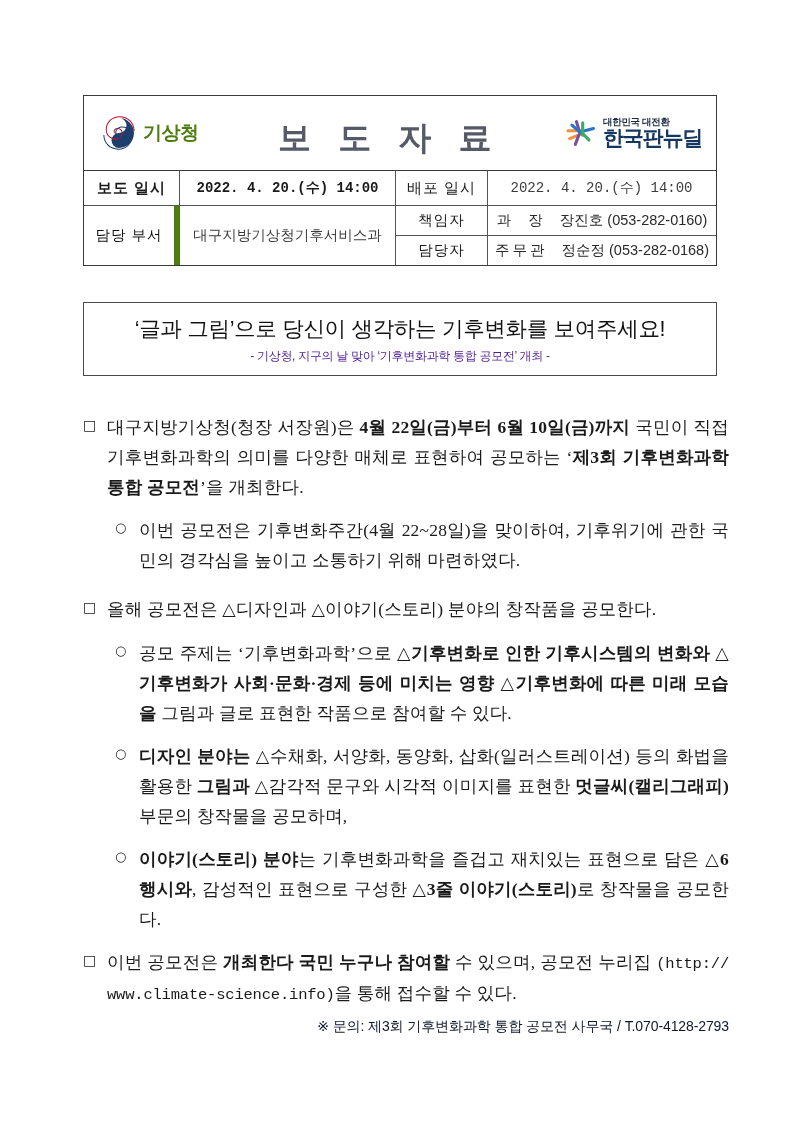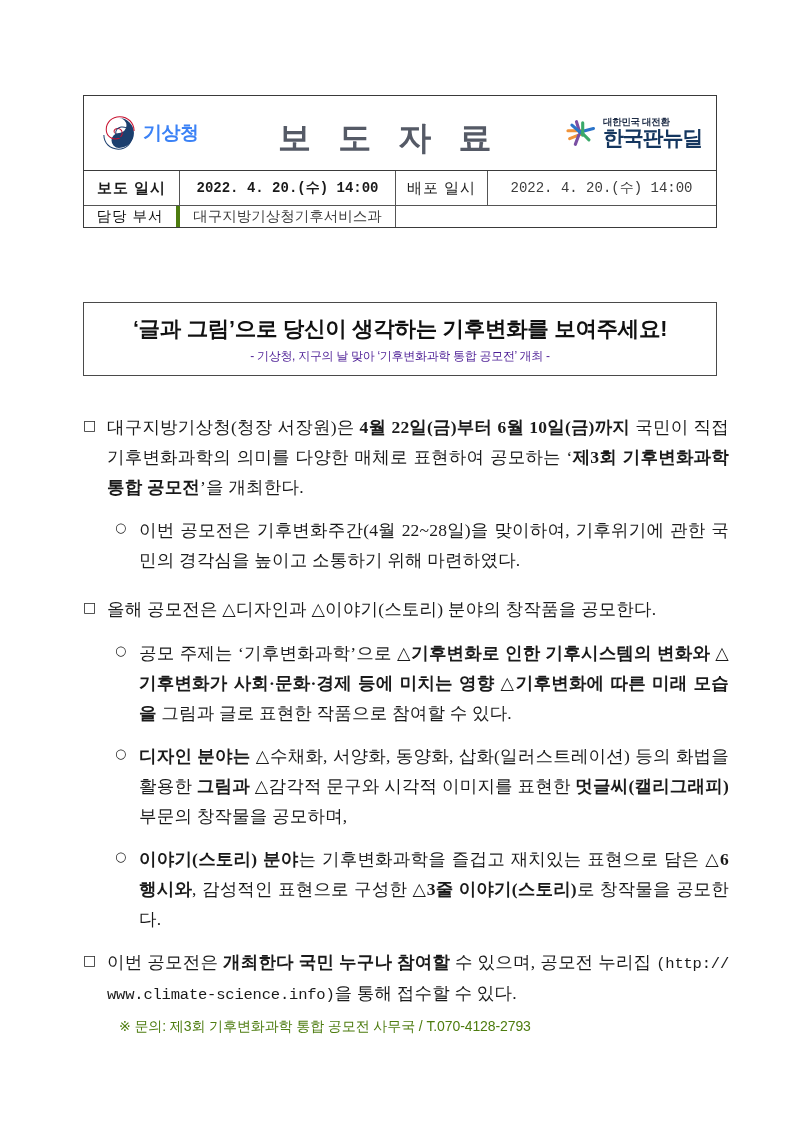--- a/index.html
+++ b/index.html
@@ -52,21 +52,21 @@
     position: relative;
     width: 34px;
     height: 34px;
     flex: 0 0 auto;
   }
   .kma-mark svg { display: block; }
   .kma-text {
     font-family: "Liberation Sans", "DejaVu Sans", sans-serif;
     font-size: 19px;
     font-weight: 600;
-    color: #3b82f6;
+    color: #4d7c0f;
     letter-spacing: -0.5px;
   }
 
   
   .press-title {
     font-family: "Liberation Sans", "DejaVu Sans", sans-serif;
     font-size: 33px;
     font-weight: bold;
     color: #555a66;
     letter-spacing: 9px;
@@ -136,21 +136,21 @@
 
   .row1 { height: 34px; }
 
   .row-dept { display: flex; }
   .dept-label {
     width: 96px;
     box-sizing: border-box;
     display: flex; align-items: center; justify-content: center;
     font-family: "Liberation Sans","DejaVu Sans",sans-serif;
     font-size: 14.5px; letter-spacing: 1px;
-    border-right: 4px solid #4d7c0f;
+    border-right: 6px solid #4d7c0f;
   }
   .dept-value {
     width: 216px;
     box-sizing: border-box;
     display: flex; flex-direction: row;
     align-items: center; justify-content: center;
     font-family: "Liberation Sans","DejaVu Sans",sans-serif;
     font-size: 14.5px; line-height: 1.45;
     border-right: 1px solid #555;
     color: #3c3c3c;
@@ -193,21 +193,21 @@
     box-sizing: border-box;
     display: flex;
     flex-direction: column;
     align-items: center;
     justify-content: center;
     background: #fff;
   }
   .title-main {
     font-family: "Liberation Sans","DejaVu Sans",sans-serif;
     font-size: 21.5px;
-    font-weight: bold;
+    font-weight: normal;
     color: #111;
     letter-spacing: -0.3px;
     white-space: nowrap;
     margin-bottom: 5px;
   }
   .title-sub {
     font-family: "Liberation Sans","DejaVu Sans",sans-serif;
     font-size: 12px;
     font-weight: normal;
     color: #4c1d95;
@@ -254,23 +254,24 @@
   .mono {
     font-family: "Liberation Mono","DejaVu Sans Mono",monospace;
     font-size: 15.5px;
     letter-spacing: -0.2px;
   }
 
   .note {
     padding-left: 36px;
     font-family: "Liberation Sans","DejaVu Sans",sans-serif;
     font-size: 14px;
-    color: #4d7c0f;
+    color: #0f172a;
     margin-top: -4px;
     letter-spacing: -0.1px;
+    text-align: right;
   }
 
   .sp-sm { height: 6px; }
 </style>
 </head>
 <body>
 
 <div class="doc">
 
   <div class="header-block">
@@ -319,20 +320,36 @@
       <div class="cell c-label2">배포 일시</div>
       <div class="cell c-date2 noright">2022. 4. 20.(수) 14:00</div>
     </div>
 
     <div class="row-dept">
       <div class="dept-label">담당 부서</div>
       <div class="dept-value">
         <span>대구지방기상청</span>
         <span>기후서비스과</span>
       </div>
+      <div class="dept-right">
+        <div class="dept-sub first">
+          <div class="sub-label">책임자</div>
+          <div class="sub-value">
+            <span class="rank">과  장</span>
+            <span>장진호 (053-282-0160)</span>
+          </div>
+        </div>
+        <div class="dept-sub">
+          <div class="sub-label">담당자</div>
+          <div class="sub-value">
+            <span class="rank">주무관</span>
+            <span>정순정 (053-282-0168)</span>
+          </div>
+        </div>
+      </div>
     </div>
   </div>
 
   <div class="title-banner">
     <div class="title-main">‘글과 그림’으로 당신이 생각하는 기후변화를 보여주세요!</div>
     <div class="title-sub">- 기상청, 지구의 날 맞아 ‘기후변화과학 통합 공모전’ 개최 -</div>
   </div>
 
   <div class="body-area">
 

